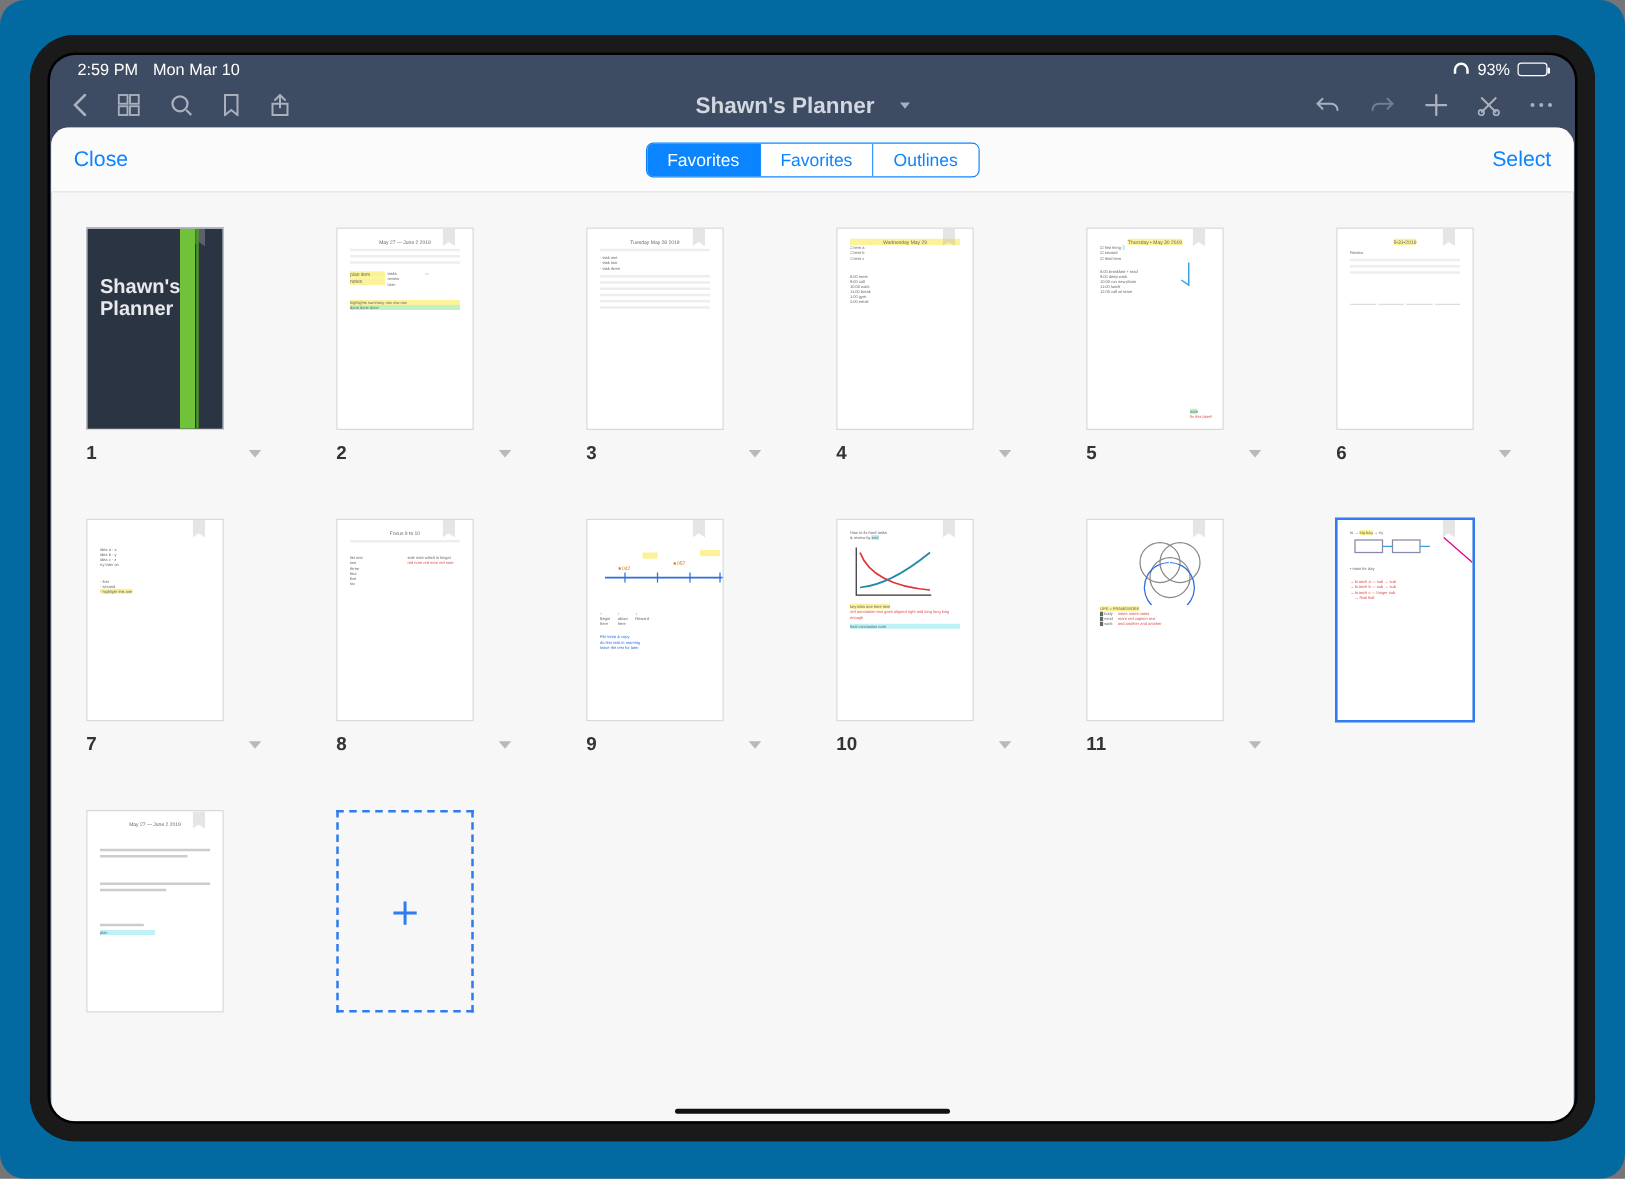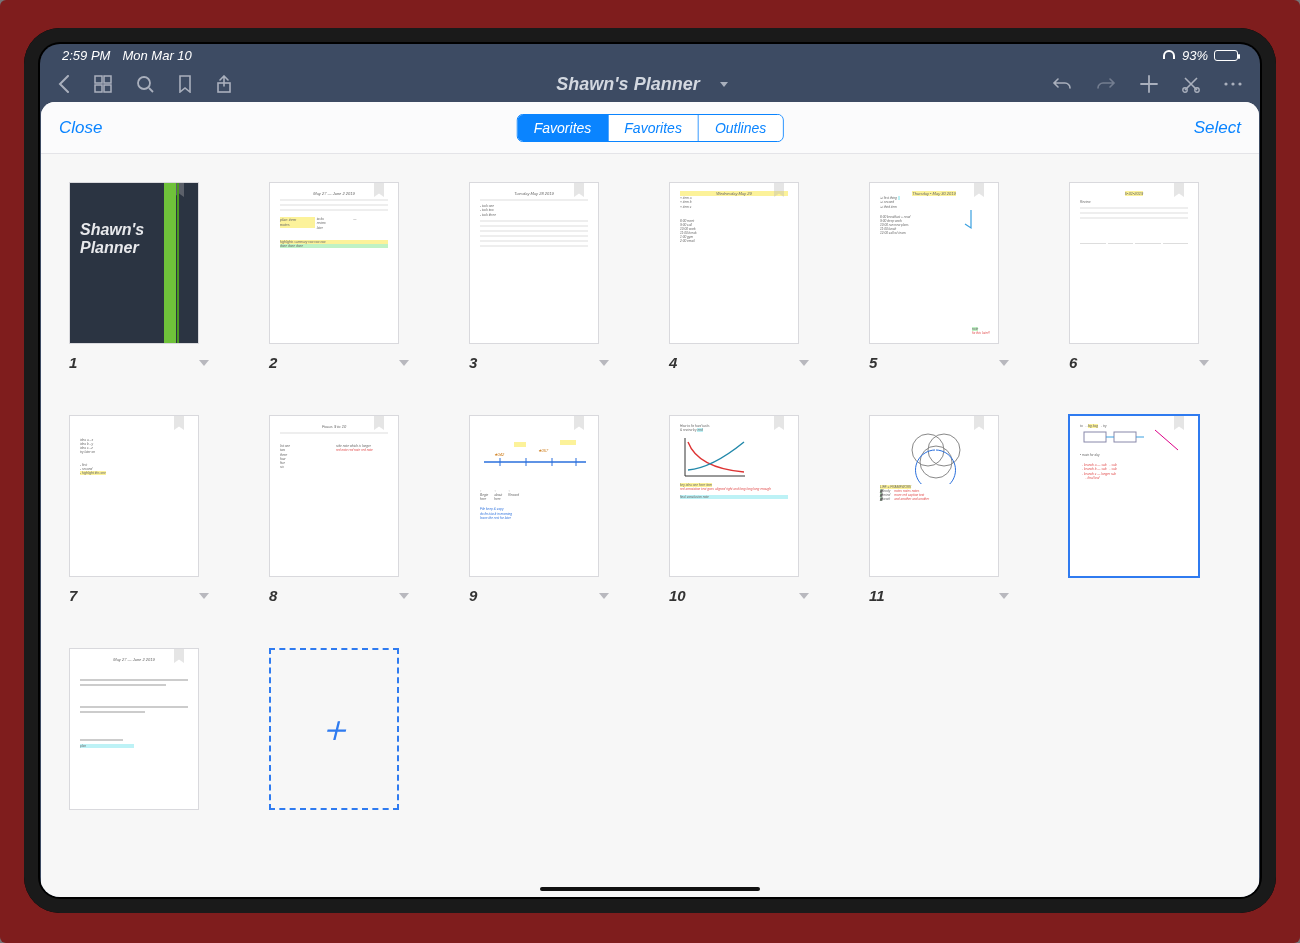--- a/index.html
+++ b/index.html
@@ -8,25 +8,24 @@
     display: flex;
     justify-content: center;
     font-family: -apple-system, "Helvetica Neue", Arial, sans-serif;
     width: 1300px;
     height: 943px;
     overflow: hidden;
   }
   .device {
     width: 1300px;
     height: 943px;
-    background: #7f1d1d;
+    background: #0369a1;
     padding: 28px 24px 30px 24px;
-    border-radius: 6px;
+    border-radius: 20px;
     position: relative;
-    font-style: italic;
   }
   .bezel {
     position: absolute;
     inset: 28px 24px 30px 24px;
     border-radius: 36px;
     background: #000;
     box-shadow: inset 0 0 0 14px #1a1a1a;
     padding: 16px;
   }
   .screen {
@@ -97,21 +96,21 @@
   }
   .segmented .seg:last-child { border-right:none; }
   .segmented .seg.active { background:#0a84ff; color:#fff; }
 
   .grid-scroll {
     flex:1; padding: 28px 16px 0 28px; overflow:auto;
   }
   .grid { display:flex; flex-wrap:wrap; gap: 44px 60px; }
   .page-cell { width:140px; }
   .thumb {
-    width:130px; height:162px; background:#fff; border:1px solid #d9d9dd;
+    width:110px; height:162px; background:#fff; border:1px solid #d9d9dd;
     position:relative; overflow:hidden; font-size:4px; color:#666; padding:8px 10px;
   }
   .thumb.selected { outline:2px solid #2f7bf0; outline-offset:-1px; }
   .thumb.add {
     border:2px dashed #2f7bf0; background:transparent;
     display:flex; align-items:center; justify-content:center;
   }
   .thumb .bm {
     position:absolute; top:0; right:14px; width:10px;height:14px;
     background: rgba(180,180,180,.35);

